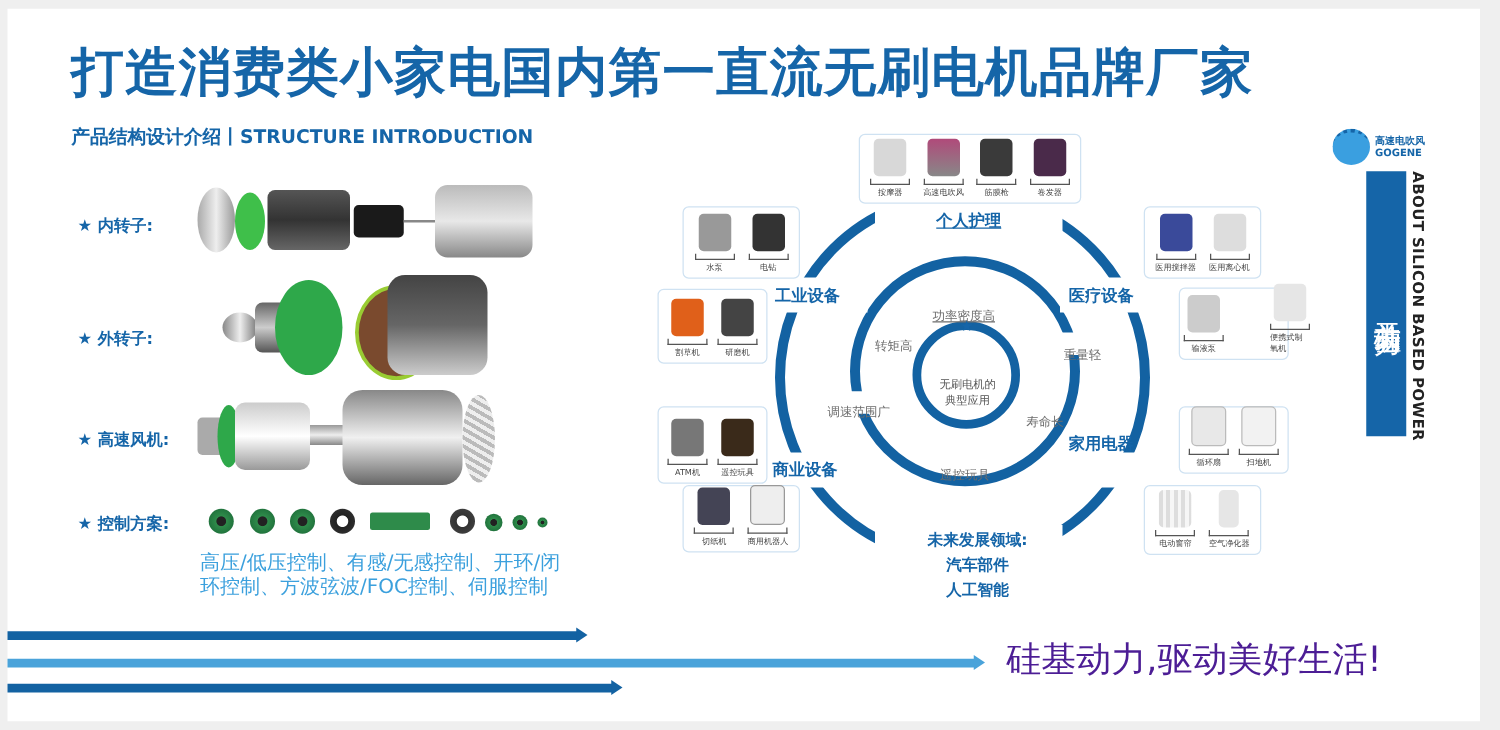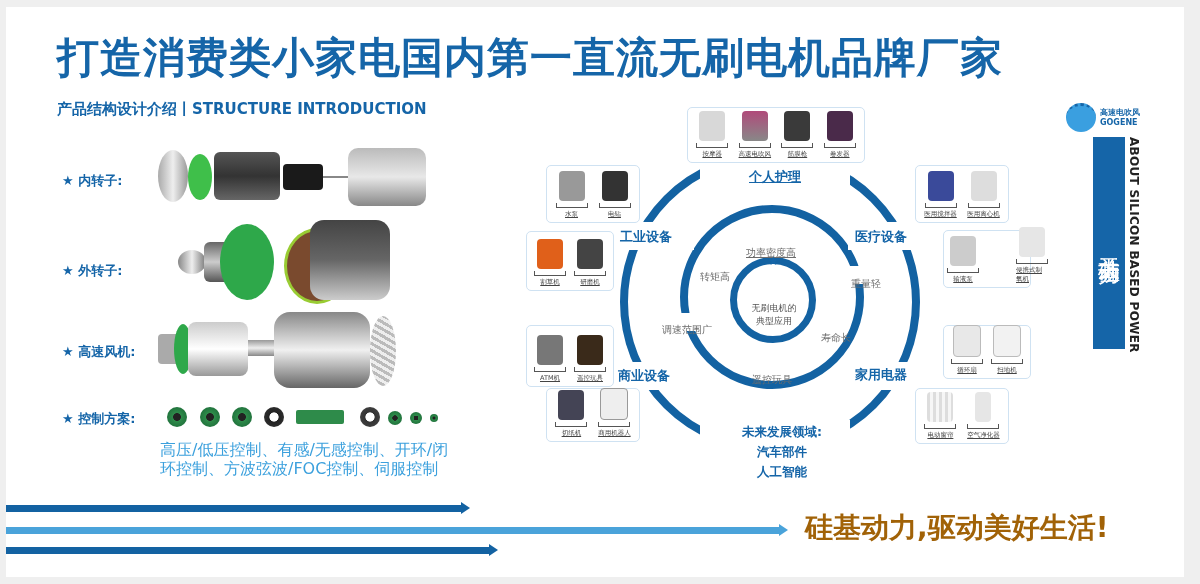--- a/index.html
+++ b/index.html
@@ -9,28 +9,28 @@
   .subtitle{position:absolute;left:57px;top:100px;font-size:15px;font-weight:bold;color:#1565a8;white-space:nowrap;}
   .row-label{position:absolute;left:62px;font-size:13px;color:#1565a8;font-weight:bold;white-space:nowrap;}
   .motor{position:absolute;}
   .ctrl-text{position:absolute;left:160px;top:440px;width:300px;font-size:16px;line-height:19px;color:#3ba0dd;}
   .board{position:absolute;top:407px;border-radius:50%;background:radial-gradient(circle,#222 25%,#2e8b4a 30%,#1e6e3a 80%);}
   .ring{position:absolute;border-style:solid;border-color:#1362a2;border-radius:50%;box-sizing:border-box;}
   .gap{position:absolute;background:#fff;}
   .cat{position:absolute;font-size:13px;font-weight:bold;color:#1565a8;white-space:nowrap;}
   .feat{position:absolute;font-size:10px;color:#6c6c6c;white-space:nowrap;}
   .box{position:absolute;border:1px solid #cfe2f2;border-radius:5px;background:#fff;display:flex;justify-content:space-around;align-items:flex-end;padding:0 3px;box-sizing:border-box;}
-  .item{display:flex;flex-direction:column;align-items:center;font-size:6.5px;color:#444;padding-bottom:3px;text-decoration:underline;}
+  .item{display:flex;flex-direction:column;align-items:center;font-size:6.5px;color:#444;padding-bottom:3px;}
   .pic{width:26px;height:30px;border-radius:4px;margin-bottom:2px;}
   .brace{width:30px;height:4px;border:1px solid #555;border-top:none;margin-bottom:2px;}
   .future{position:absolute;left:712px;top:422px;width:140px;text-align:center;color:#1565a8;font-weight:bold;font-size:12.5px;line-height:20px;}
   .arrow{position:absolute;left:6px;height:7px;}
   .arrow .shaft{position:absolute;left:0;top:0;height:7px;}
   .arrow .head{position:absolute;top:-3px;width:0;height:0;border-top:6.5px solid transparent;border-bottom:6.5px solid transparent;}
-  .slogan{position:absolute;left:805px;top:509px;font-size:28px;font-weight:bold;color:#a16207;white-space:nowrap;}
+  .slogan{position:absolute;left:805px;top:509px;font-size:28px;font-weight:normal;color:#4c1d95;white-space:nowrap;}
   .logo{position:absolute;left:1066px;top:103px;display:flex;align-items:center;gap:4px;}
   .logo-mark{width:30px;height:26px;border-radius:50%;background:#3a9fe0;position:relative;overflow:hidden;border-top:3px dotted #1565a8;}
   .logo-text{font-size:8px;color:#1565a8;line-height:10px;font-weight:bold;}
   .about-zh{position:absolute;left:1093px;top:137px;width:32px;height:212px;background:#1565a8;color:#fff;font-size:22px;line-height:32px;text-align:center;writing-mode:vertical-rl;letter-spacing:1px;}
   .about-en{position:absolute;left:1127px;top:137px;font-size:12px;font-weight:bold;color:#222;writing-mode:vertical-rl;white-space:nowrap;letter-spacing:0.3px;}
 </style>
 </head>
 <body>
 
 <div class="card"></div>
@@ -94,21 +94,21 @@
 <div class="gap" style="left:848px;top:362px;width:80px;height:28px;"></div>
 <div class="gap" style="left:700px;top:420px;width:150px;height:40px;"></div>
 
 <div class="gap" style="left:840px;top:266px;width:40px;height:18px;"></div>
 <div class="gap" style="left:660px;top:313px;width:36px;height:18px;"></div>
 
 <div class="cat" style="left:749px;top:168px;text-decoration:underline;">个人护理</div>
 <div class="cat" style="left:620px;top:228px;">工业设备</div>
 <div class="cat" style="left:855px;top:228px;">医疗设备</div>
 <div class="cat" style="left:618px;top:367px;">商业设备</div>
-<div class="cat" style="left:855px;top:366px;">家用电器</div>
+<div class="cat" style="left:855px;top:346px;">家用电器</div>
 
 <div class="feat" style="left:746px;top:246px;text-decoration:underline;">功率密度高</div>
 <div class="feat" style="left:700px;top:270px;">转矩高</div>
 <div class="feat" style="left:851px;top:277px;">重量轻</div>
 <div class="feat" style="left:662px;top:323px;">调速范围广</div>
 <div class="feat" style="left:821px;top:331px;">寿命长</div>
 <div class="feat" style="left:752px;top:373px;">遥控玩具</div>
 
 <div style="position:absolute;left:768px;top:254px;font-size:12px;color:#1565a8;">★</div>
 <div style="position:absolute;left:748px;top:302px;width:52px;text-align:center;font-size:9px;line-height:13px;color:#555;">无刷电机的典型应用</div>

